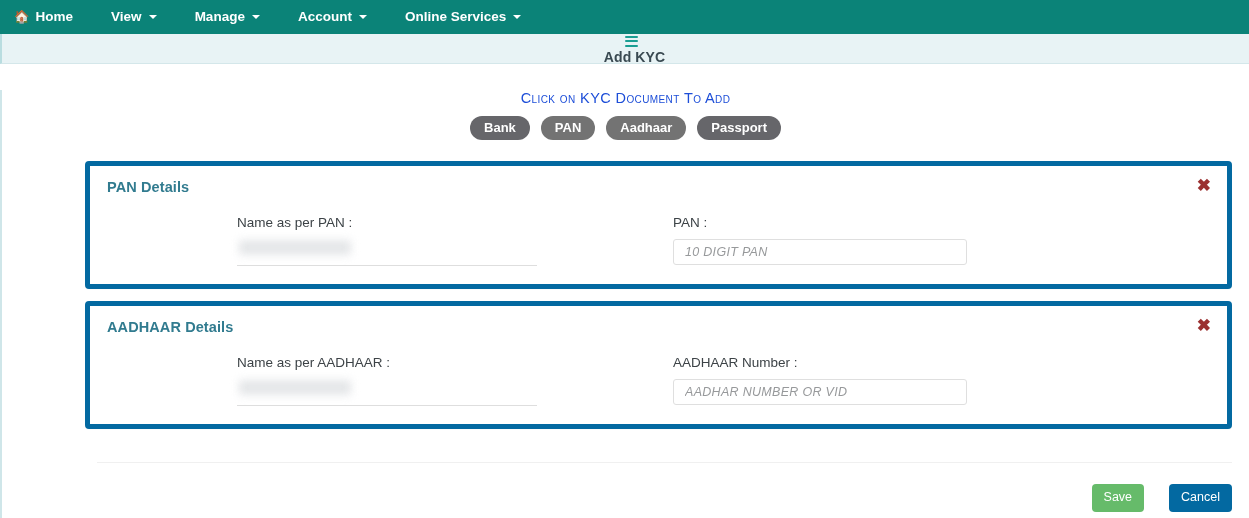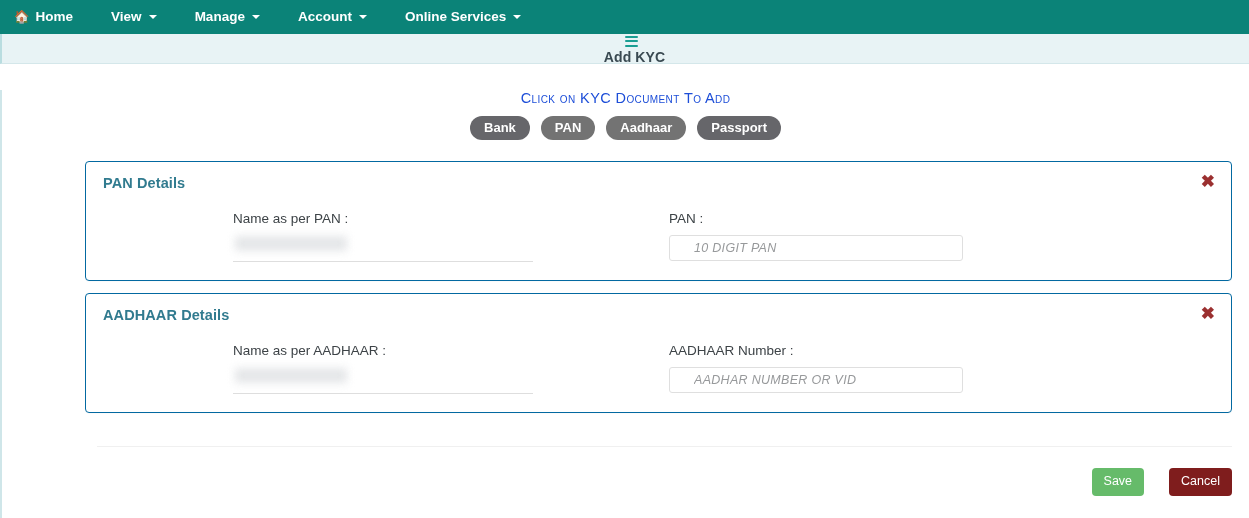--- a/index.html
+++ b/index.html
@@ -108,21 +108,21 @@
     user-select: none;
   }
   .badge.gray  { background: #66666a; }
   .badge.green { background: #737373; }
 
   
   .cards-wrap {
     margin: 21px 17px 0 83px;
   }
   .card {
-    border: 1px solid #0369a1;
+    border: 5px solid #0369a1;
     border-radius: 4px;
     background: #ffffff;
     position: relative;
     margin-bottom: 12px;
     padding: 13px 0 18px 0;
     box-shadow: 0 1px 1px rgba(0,0,0,0.02);
   }
   .card-title {
     font-size: 14.5px;
     font-weight: bold;
@@ -173,21 +173,21 @@
     filter: blur(4px);
     opacity: .95;
   }
 
   .box-input {
     width: 294px;
     height: 26px;
     border: 1px solid #dfdfdf;
     border-radius: 3px;
     background: #ffffff;
-    padding: 0 24px;
+    padding: 0 11px;
     font-size: 12.5px;
     font-style: italic;
     color: #555a5e;
     font-family: "Liberation Sans", sans-serif;
     outline: none;
   }
   .box-input::placeholder {
     color: #97999b;
     font-style: italic;
     letter-spacing: .3px;
@@ -208,21 +208,21 @@
     border: none;
     border-radius: 4px;
     color: #ffffff;
     font-size: 12.5px;
     padding: 7px 12px 8px;
     cursor: pointer;
     font-family: "Liberation Sans", sans-serif;
     line-height: 1;
   }
   .btn-save   { background: #66bb6a; }
-  .btn-cancel { background: #7f1d1d; }
+  .btn-cancel { background: #0369a1; }
 </style>
 </head>
 <body>
 
 <div class="navbar">
 
   <div class="nav-item">
     <span class="home-ico">🏠</span>
     <span>Home</span>
   </div>

